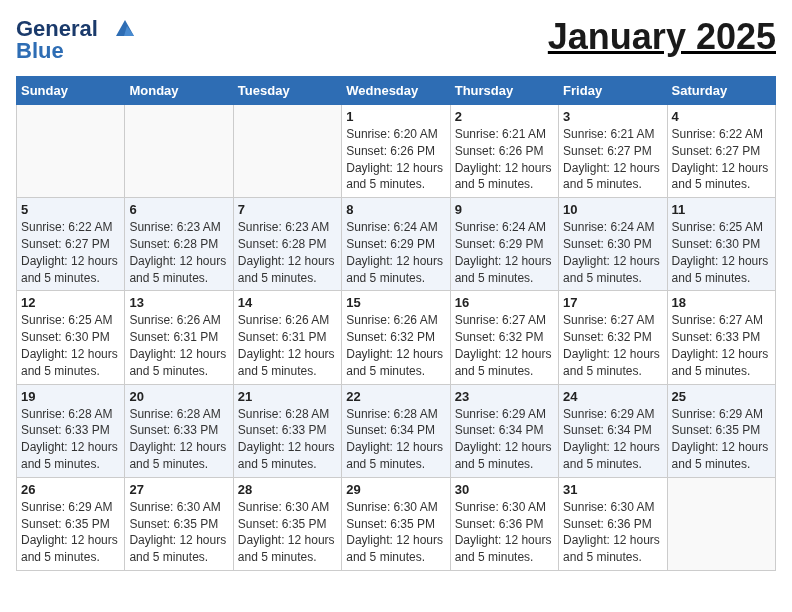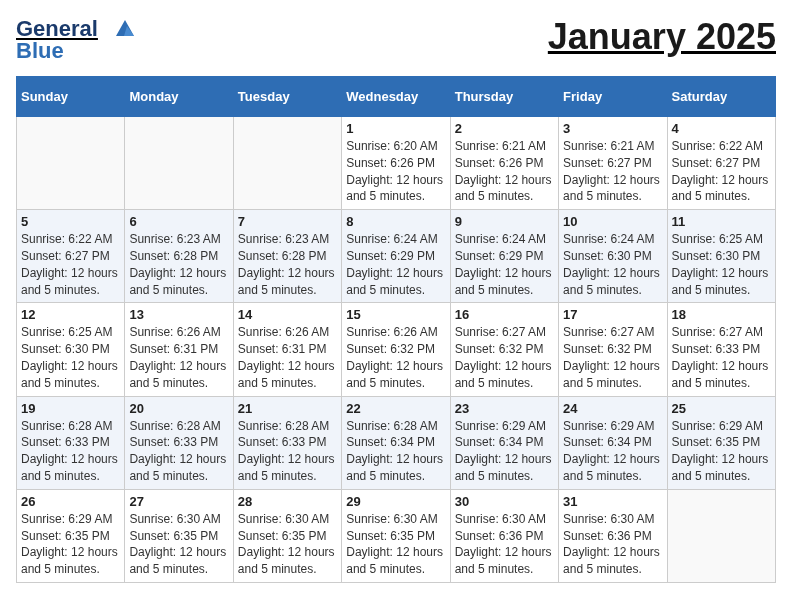--- a/index.html
+++ b/index.html
@@ -35,21 +35,21 @@
       color: #333;
     }
     .calendar {
       width: 100%;
       border-collapse: collapse;
       font-size: 11px;
     }
     .calendar th {
       background: #2e6db4;
       color: #fff;
-      padding: 12px 4px;
+      padding: 6px 4px;
       text-align: left;
       font-size: 13px;
       border: 1px solid #2e6db4;
     }
     .calendar td {
       border: 1px solid #ccc;
       vertical-align: top;
       padding: 4px;
       width: calc(100% / 7);
       height: 90px;
@@ -70,21 +70,21 @@
     }
     .row-alt td {
       background: #f0f4fa;
     }
   </style>
 </head>
 <body>
 
 <div class="header">
   <div class="logo">
-    <div style="display:flex;align-items:center;gap:16px;text-decoration:underline;">
+    <div style="display:flex;align-items:center;gap:16px;">
       <span style="font-size:22px;font-weight:bold;color:#1a3a6b;">General</span>
       <svg width="22" height="22" viewBox="0 0 22 22">
         <polygon points="11,2 20,18 2,18" fill="#2e6db4"></polygon>
         <polygon points="13,8 20,18 10,18" fill="#5599dd" opacity="0.7"></polygon>
       </svg>
     </div>
     <span style="font-size:22px;font-weight:bold;color:#2e6db4;margin-top:-4px;">Blue</span>
   </div>
   <div class="title-block">
     <div class="month-title">January 2025</div>

